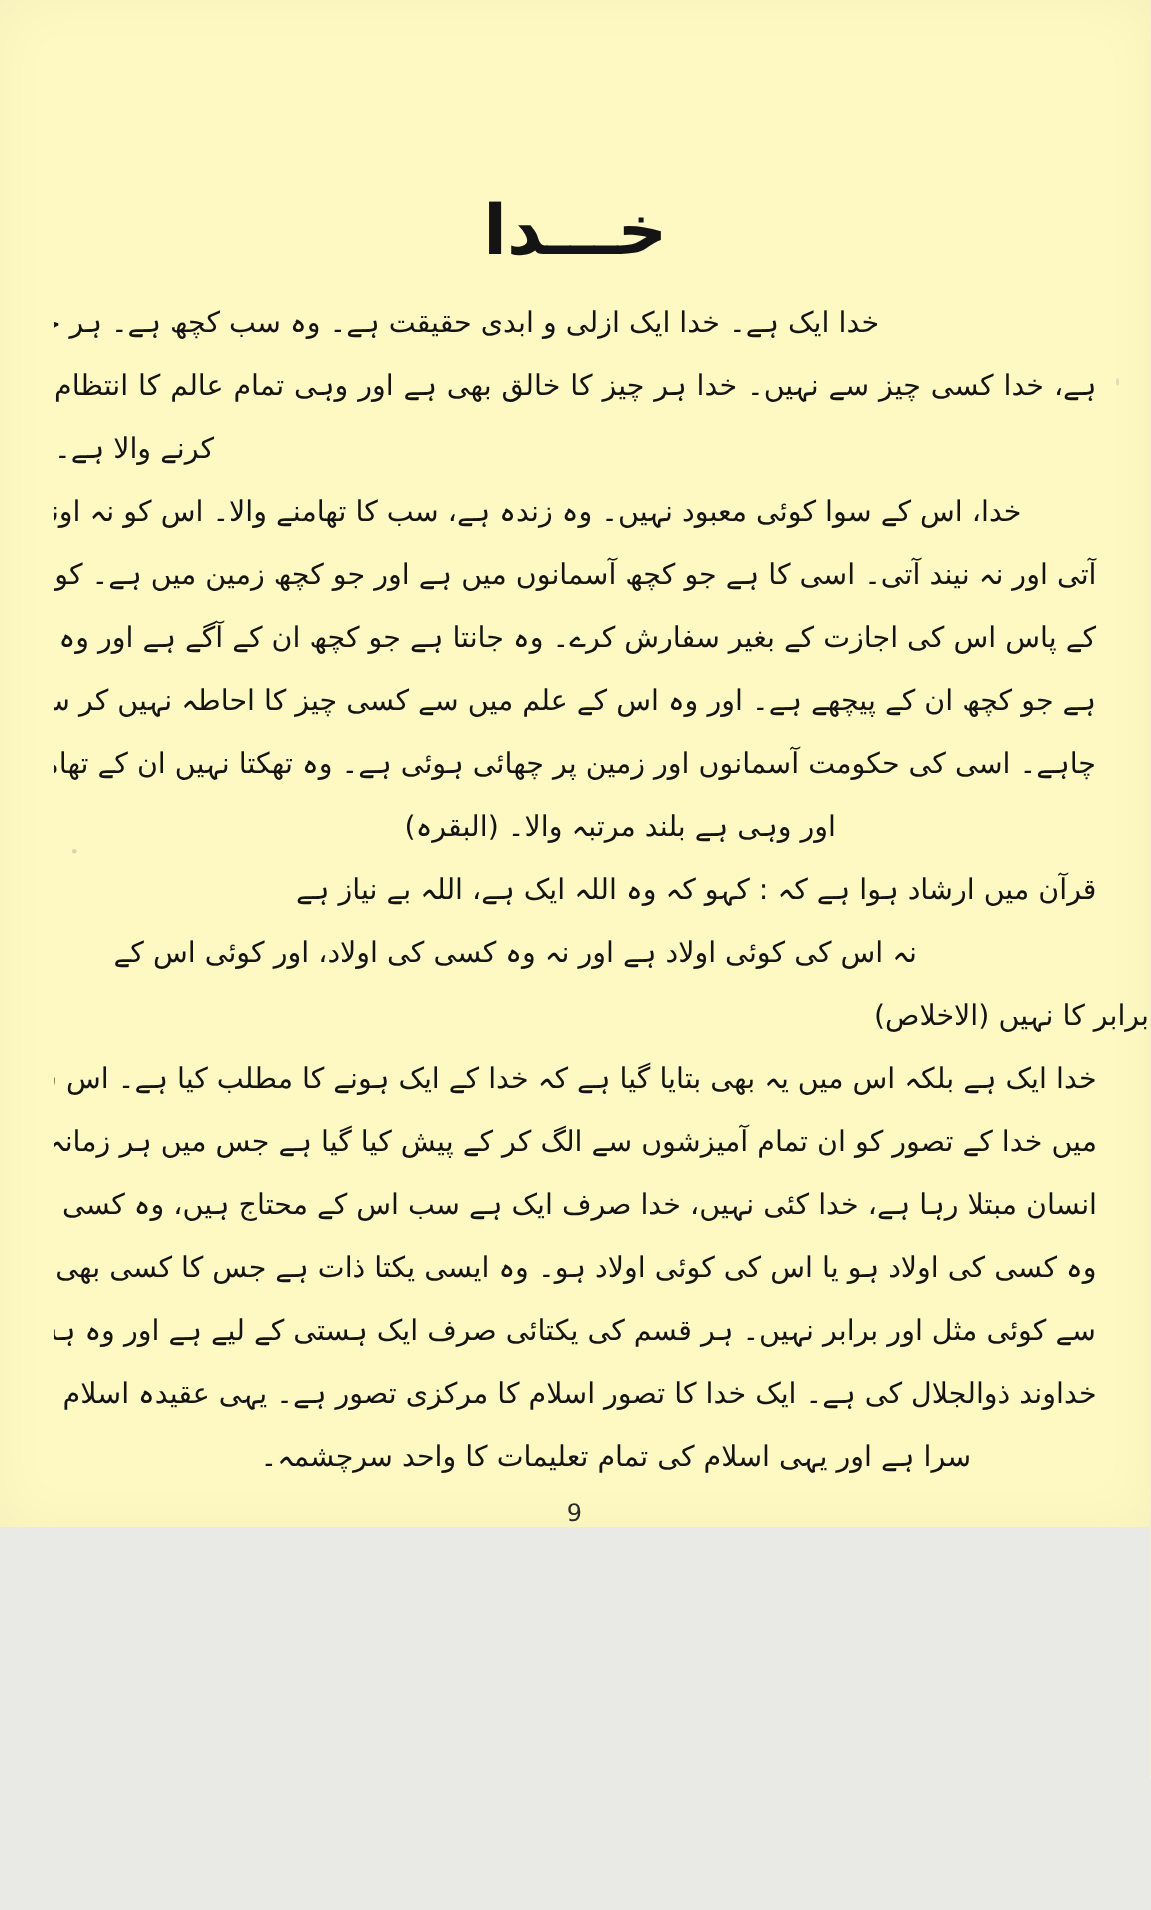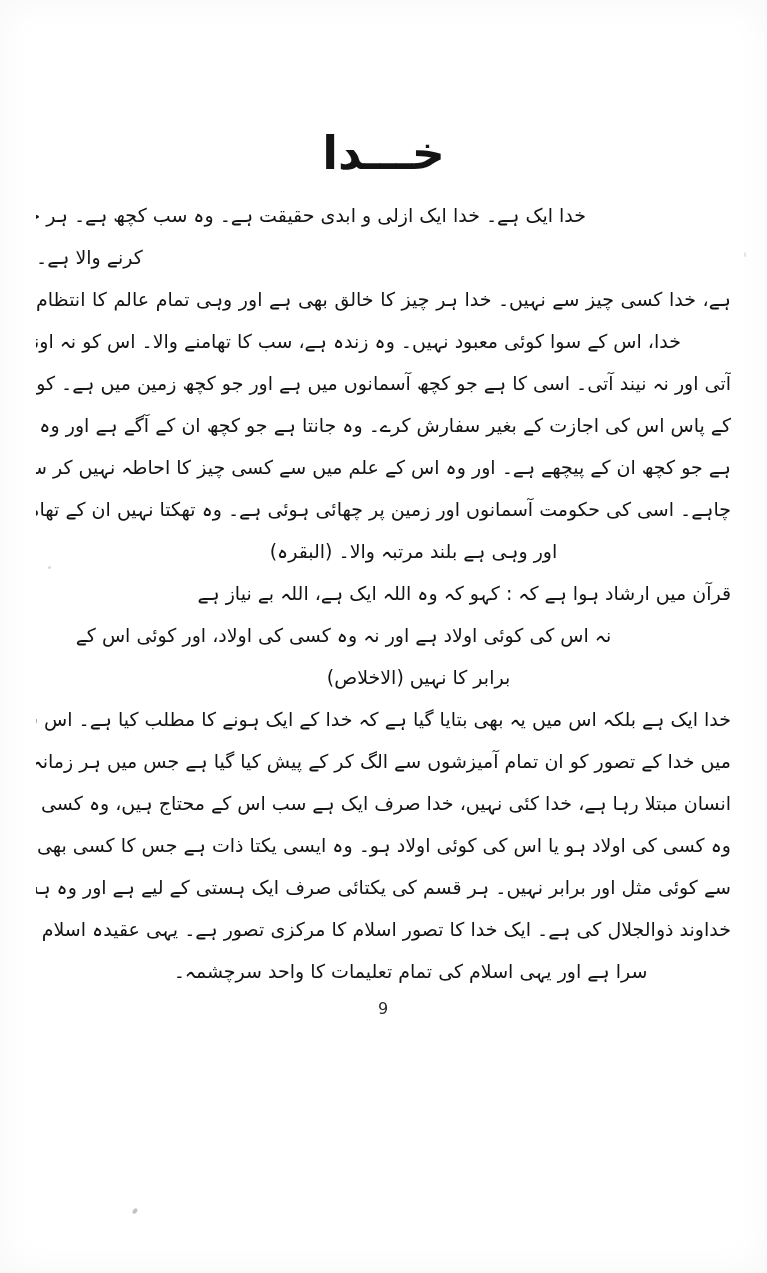--- a/index.html
+++ b/index.html
@@ -1,22 +1,22 @@
 <!DOCTYPE html>
 <html lang="ur"><head>
 <meta charset="utf-8">
 <style>
   html, body { margin: 0; padding: 0; background: #e9e9e5; }
 
   .page {
     position: relative;
     width: 767px;
-    height: 1273px;
+    height: 1018px;
     margin: 0 auto;
-    background: #ffffff;
+    background: #fef9c3;
     box-shadow: inset 0 0 38px rgba(0,0,0,0.035);
     overflow: hidden;
     font-family: "DejaVu Sans", sans-serif;
     color: #141414;
   }
 
   .text-block {
     position: absolute;
     top: 0; left: 36px; right: 36px;
   }
@@ -49,21 +49,21 @@
   .ind-first { padding-right: 50px; }
   .ind-p3l1  { padding-right: 30px; padding-left: 40px; }
 
   
   .end-left { text-align: left; }
 
   
   .ctr   { }
   .attr  { text-align: center; position: relative; left: 30px; }
   .q2    { text-align: center; position: relative; left: -40px; }
-  .q3    { text-align: center; position: relative; left: 35px; }
+  .q3    { position: relative; left: 35px; }
   .p3end { text-align: center; position: relative; left: 27px; }
 
   .pagenum {
     margin-top: 5px;
     height: 24px;
     line-height: 24px;
     text-align: center;
     font-size: 16px;
     color: #2a2a2a;
     letter-spacing: 1px;
@@ -82,22 +82,22 @@
 </head>
 <body>
 
 <div class="page">
   <div class="text-block">
 
     <div class="title">خـــدا</div>
 
     <div>
       <div class="line jst ind-p1l1">خدا ایک ہے۔ خدا ایک ازلی و ابدی حقیقت ہے۔ وہ سب کچھ ہے۔ ہر چیز خدا سے</div>
+      <div class="line jst">ہے، خدا کسی چیز سے نہیں۔ خدا ہر چیز کا خالق بھی ہے اور وہی تمام عالم کا انتظام</div>
       <div class="line end-left">کرنے والا ہے۔</div>
-      <div class="line jst">ہے، خدا کسی چیز سے نہیں۔ خدا ہر چیز کا خالق بھی ہے اور وہی تمام عالم کا انتظام</div>
     </div>
 
     <div>
       <div class="line jst ind-first">خدا، اس کے سوا کوئی معبود نہیں۔ وہ زندہ ہے، سب کا تھامنے والا۔ اس کو نہ اونگھ</div>
       <div class="line jst">آتی اور نہ نیند آتی۔ اسی کا ہے جو کچھ آسمانوں میں ہے اور جو کچھ زمین میں ہے۔ کون ہے جو اس</div>
       <div class="line jst">کے پاس اس کی اجازت کے بغیر سفارش کرے۔ وہ جانتا ہے جو کچھ ان کے آگے ہے اور وہ جانتا</div>
       <div class="line jst">ہے جو کچھ ان کے پیچھے ہے۔ اور وہ اس کے علم میں سے کسی چیز کا احاطہ نہیں کر سکتے مگر جو وہ</div>
       <div class="line jst">چاہے۔ اسی کی حکومت آسمانوں اور زمین پر چھائی ہوئی ہے۔ وہ تھکتا نہیں ان کے تھامنے سے۔</div>
       <div class="line attr">اور وہی ہے بلند مرتبہ والا۔ (البقرہ)</div>
     </div>

